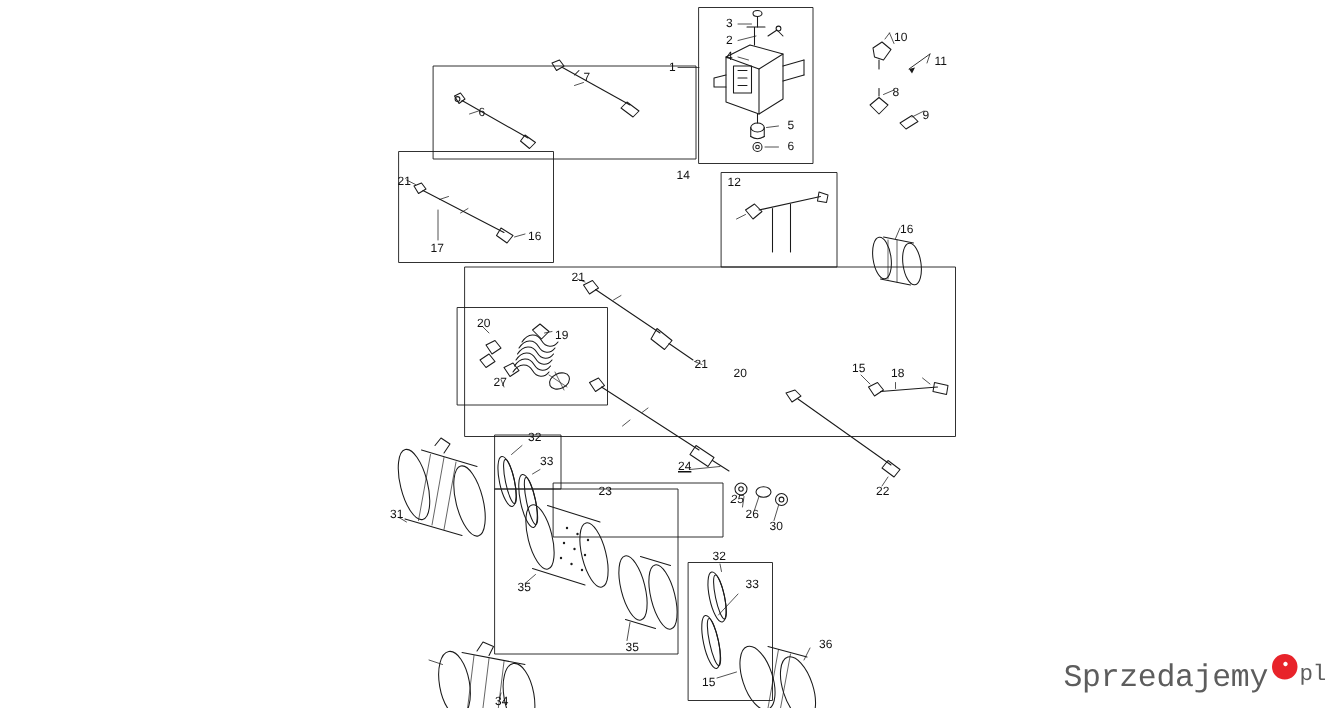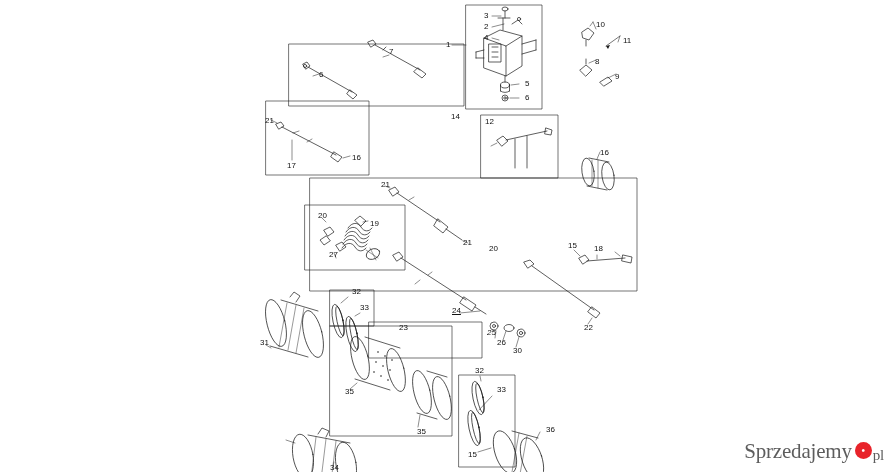--- a/index.html
+++ b/index.html
@@ -30,22 +30,22 @@
     line-height: 1;
     white-space: nowrap;
     user-select: none;
   }
   
   #watermark {
     position: absolute;
     right: 8px;
     bottom: 8px;
     display: flex;
-    align-items: flex-end;
-    font-family: Liberation Serif, serif;
+    align-items: flex-start;
+    font-family: Liberation Mono, monospace;
     font-size: 21px;
     color: #5d5d5d;
     letter-spacing: -0.2px;
   }
   #watermark .wm-text {
     font-weight: normal;
   }
   #watermark .wm-badge {
     display: inline-flex;
     align-items: center;

